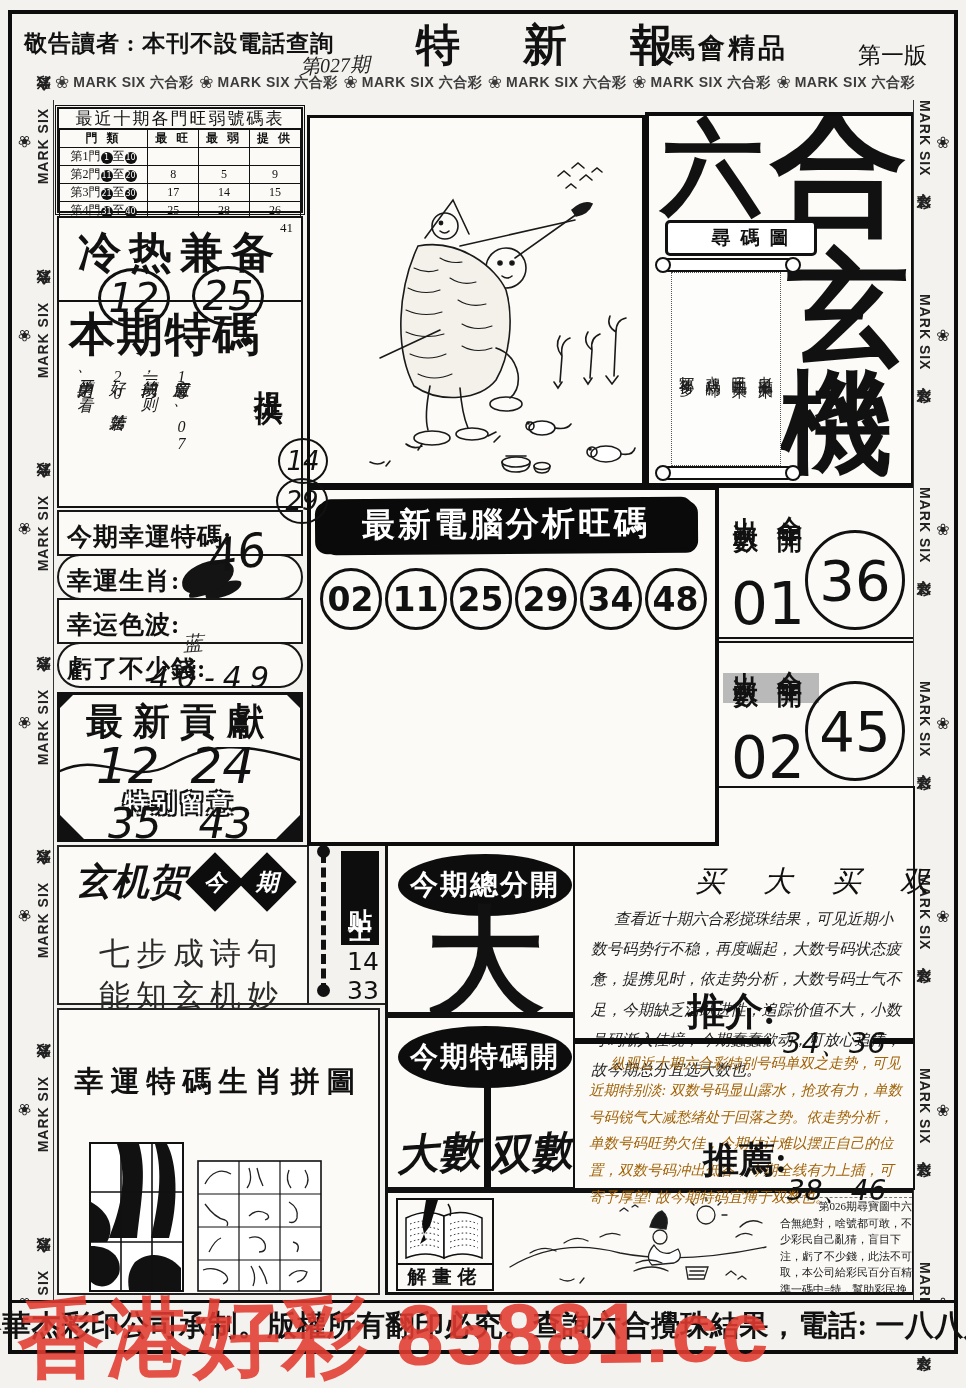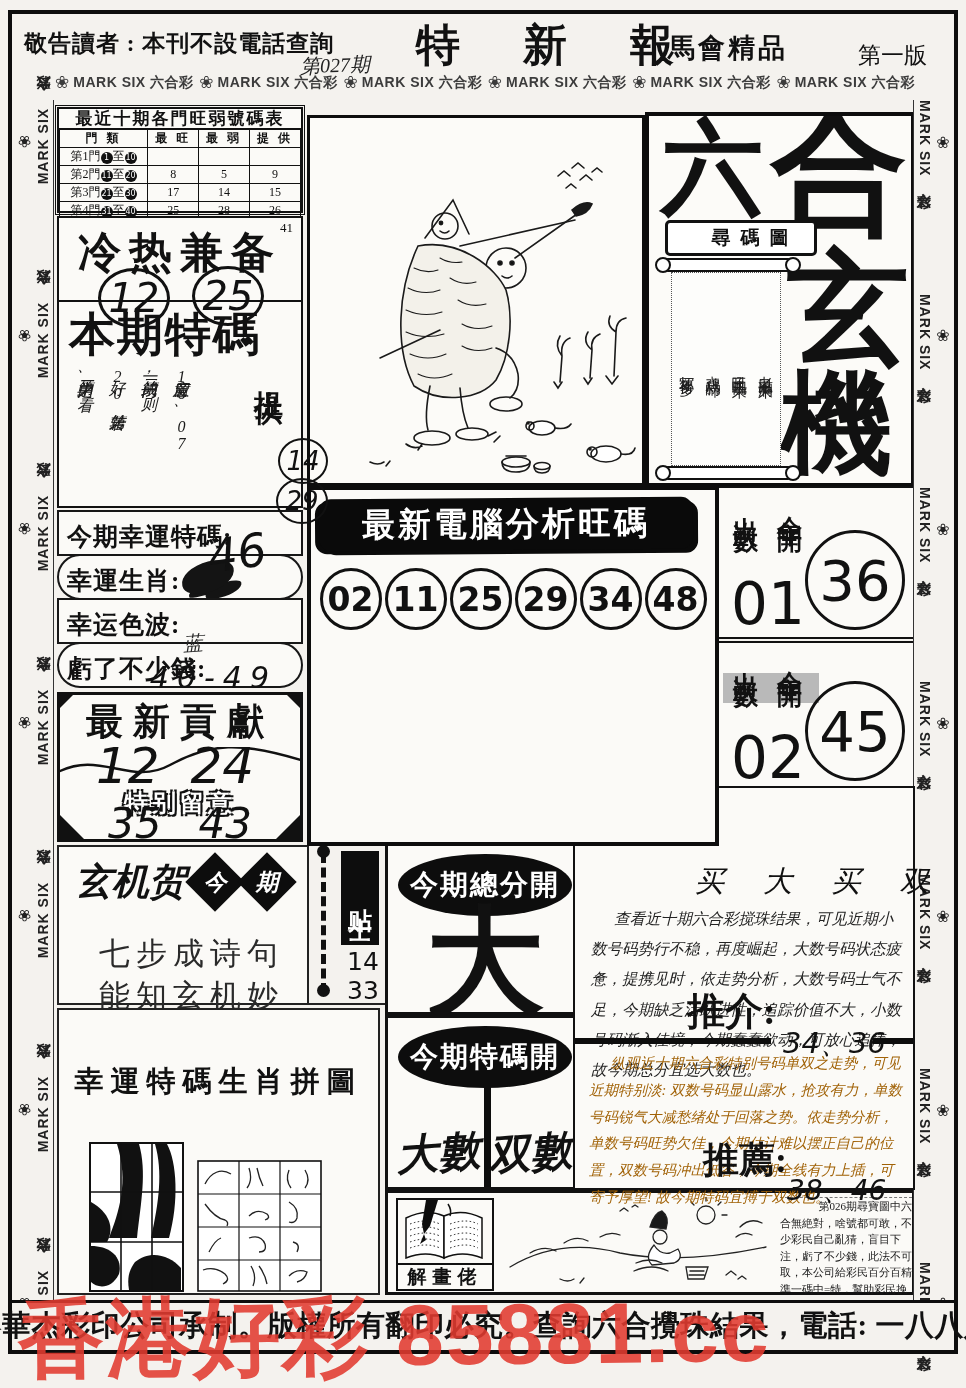--- a/index.html
+++ b/index.html
@@ -27,21 +27,21 @@
   .brand-unit .lbl{font-size:14px;font-weight:bold;letter-spacing:.5px;font-family:"Liberation Sans","DejaVu Sans",sans-serif;}
   .strip{top:100px;width:40px;height:1246px;display:flex;flex-direction:column;justify-content:space-between;align-items:center;z-index:2;background:#f4f2ee;}
   #strip-left{left:13px;border-right:1px solid #333;}
   #strip-right{left:913px;border-left:1px solid #333;}
   .strip .unit{writing-mode:vertical-rl;display:flex;flex-direction:column;align-items:center;color:#222;}
   #strip-left .unit{transform:rotate(180deg);}
   .strip .lbl{font-size:14px;font-weight:bold;font-family:"Liberation Sans","DejaVu Sans",sans-serif;letter-spacing:1px;}
   .strip .flower{font-size:16px;}
   
   #stats{left:57px;top:107px;width:246px;height:106px;border:2px solid #111;outline:1px solid #111;outline-offset:1px;font-size:13px;}
-  #stats .t-title{font-size:17px;font-weight:bold;letter-spacing:2px;border-bottom:1px solid #111;text-align:center;height:19px;line-height:19px;}
+  #stats .t-title{font-size:17px;font-weight:normal;letter-spacing:2px;border-bottom:1px solid #111;text-align:center;height:19px;line-height:19px;}
   #stats table{border-collapse:collapse;width:100%;}
   #stats td,#stats th{border:1px solid #111;padding:0 2px;height:15px;font-size:12px;text-align:center;white-space:nowrap;}
   #stats th{font-weight:bold;letter-spacing:3px;}
   .dotn{display:inline-block;background:#111;color:#fff;border-radius:50%;min-width:12px;height:12px;line-height:12px;font-size:8px;text-align:center;font-family:"DejaVu Sans",sans-serif;}
   
   #coldhot{left:57px;top:216px;width:246px;height:92px;border:2px solid #111;}
   #coldhot .title{font-size:43px;font-weight:900;text-align:center;letter-spacing:8px;margin-top:6px;font-family:Liberation Mono, monospace;}
   #coldhot .mk{position:absolute;right:8px;top:2px;font-size:13px;}
   .hand-circle{position:absolute;border:3px solid #111;border-radius:50%;display:flex;align-items:center;justify-content:center;
     font-size:40px;font-style:italic;background:transparent;z-index:6;font-family:"DejaVu Sans",sans-serif;}

